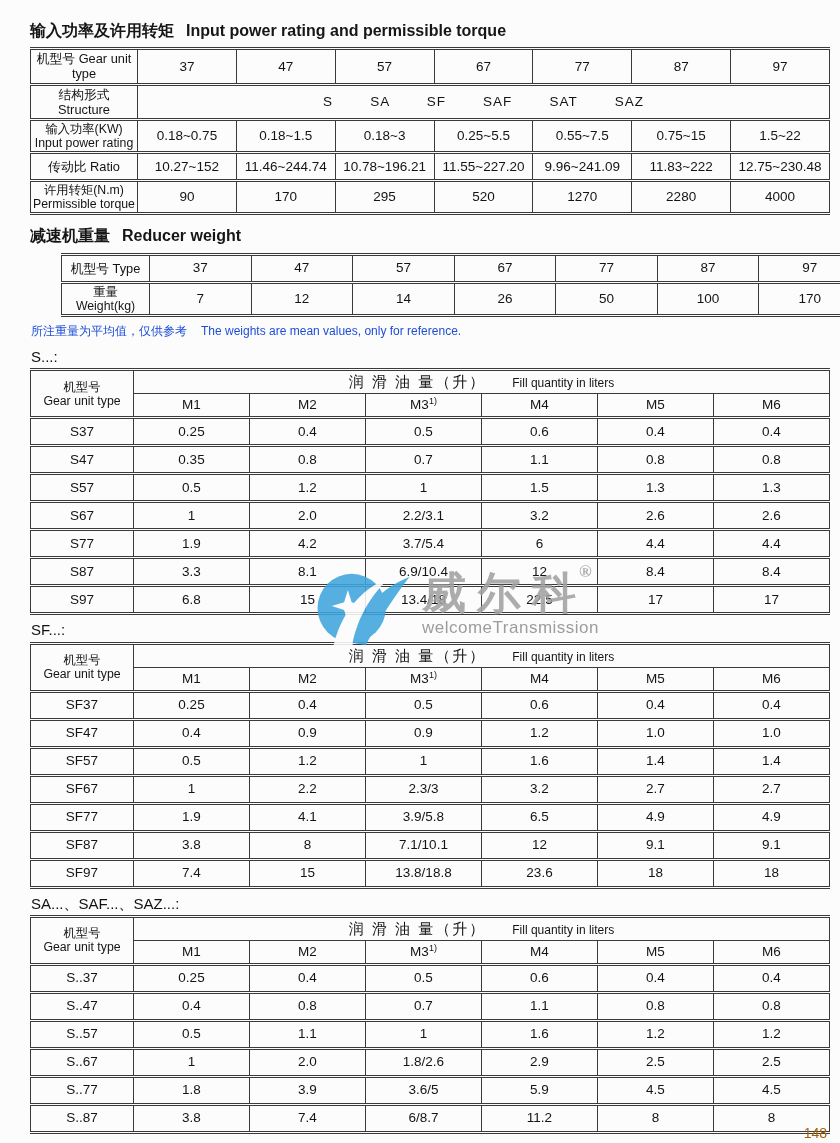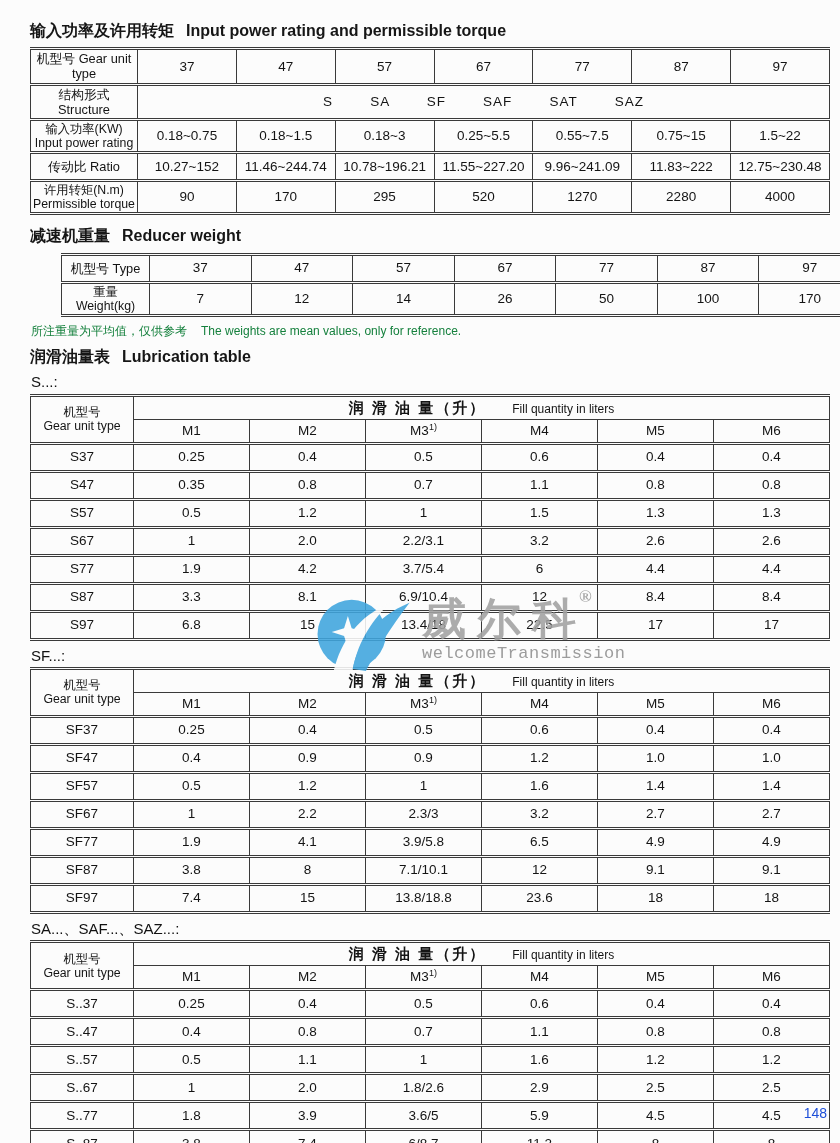--- a/index.html
+++ b/index.html
@@ -16,41 +16,41 @@
     border:1px solid #3a3a3a;border-top:3px double #3a3a3a;
     text-align:center;vertical-align:middle;font-size:13.5px;font-weight:normal;
     padding:1px 2px;line-height:1.18;color:#141414;
   }
   .tbl th{font-size:12.8px;}
   .tbl th .l2{font-size:12.3px;line-height:1.15;}
   .power td,.weight td{height:23px;}
   .power{margin-bottom:12px;}
   .weight{margin-bottom:6px;margin-left:31px;}
   .structure{word-spacing:2.4em;letter-spacing:1px;font-size:14px;}
-  .note{font-size:12px;margin:4px 0 8px 1px;color:#15803d;}
+  .note{font-size:12px;margin:4px 0 8px 1px;color:#1d4ed8;}
   .note .en{margin-left:14px;}
   .tbl-label{font-size:15px;margin:5px 0 3px 1px;line-height:1.15;color:#111;}
   .lub{margin-bottom:6px;}
   .lub thead th{height:20px;}
   .lub thead tr+tr th{border-top:1px solid #3a3a3a;font-size:13.5px;}
-  .fill-hd .zh{font-weight:bold;font-size:15px;letter-spacing:2px;}
+  .fill-hd .zh{font-weight:normal;font-size:15px;letter-spacing:2px;}
   .fill-hd .en{margin-left:26px;font-size:12px;font-weight:normal;}
   .lub tbody td{height:23px;}
   .lub tbody td.rowtype{font-size:13.5px;}
   sup{font-size:9px;line-height:0;}
   .tbl-wrap{position:relative;}
   .watermark{
     position:absolute;left:286px;bottom:-30px;display:flex;align-items:flex-start;
     opacity:0.88;pointer-events:none;z-index:5;
   }
   .wm-text{margin-left:10px;}
   .wm-zh{font-size:44px;font-weight:bold;color:#a2a2a2;letter-spacing:11px;line-height:1.05;font-family:Liberation Serif, serif;}
   .wm-zh sup{font-size:17px;color:#9a9a9a;position:relative;top:-16px;left:-8px;}
-  .wm-en{font-family:Liberation Mono, monospace;font-size:17px;color:#8f8f8f;letter-spacing:0.5px;margin-top:1px;}
-  .pageno{position:absolute;right:13px;bottom:22px;font-size:14px;color:#1d4ed8;}
+  .wm-en{font-family:Liberation Sans, sans-serif;font-size:17px;color:#8f8f8f;letter-spacing:0.5px;margin-top:1px;}
+  .pageno{position:absolute;right:13px;bottom:2px;font-size:14px;color:#a16207;}
 </style>
 </head>
 <body>
 
 <div class="page">
   <div class="content">
 
     <h2 class="sec-title"><span>输入功率及许用转矩</span><span class="en">Input power rating and permissible torque</span></h2>
 
     <table class="tbl power">
@@ -159,21 +159,20 @@
             <td>26</td>
             <td>50</td>
             <td>100</td>
             <td>170</td>
           </tr>
     </tbody>
       </table>
 
     <p class="note"><span>所注重量为平均值，仅供参考</span><span class="en">The weights are mean values, only for reference.</span></p>
 
-    <h2 class="sec-title"><span>润滑油量表</span><span class="en">Lubrication table</span></h2>
 
     <p class="tbl-label">S...:</p>
     <div class="tbl-wrap">
       <table class="tbl lub">
         <colgroup>
             <col style="width:103px">
             <col>
             <col>
             <col>
             <col>

